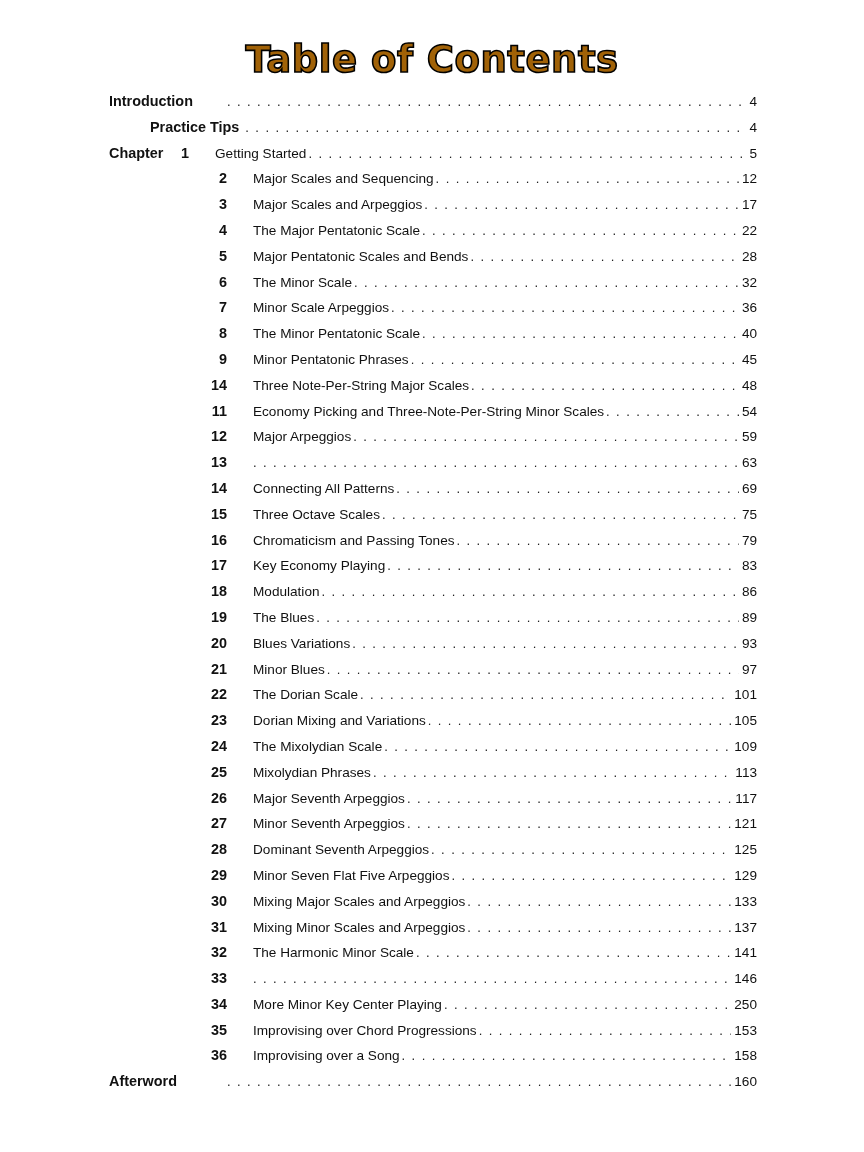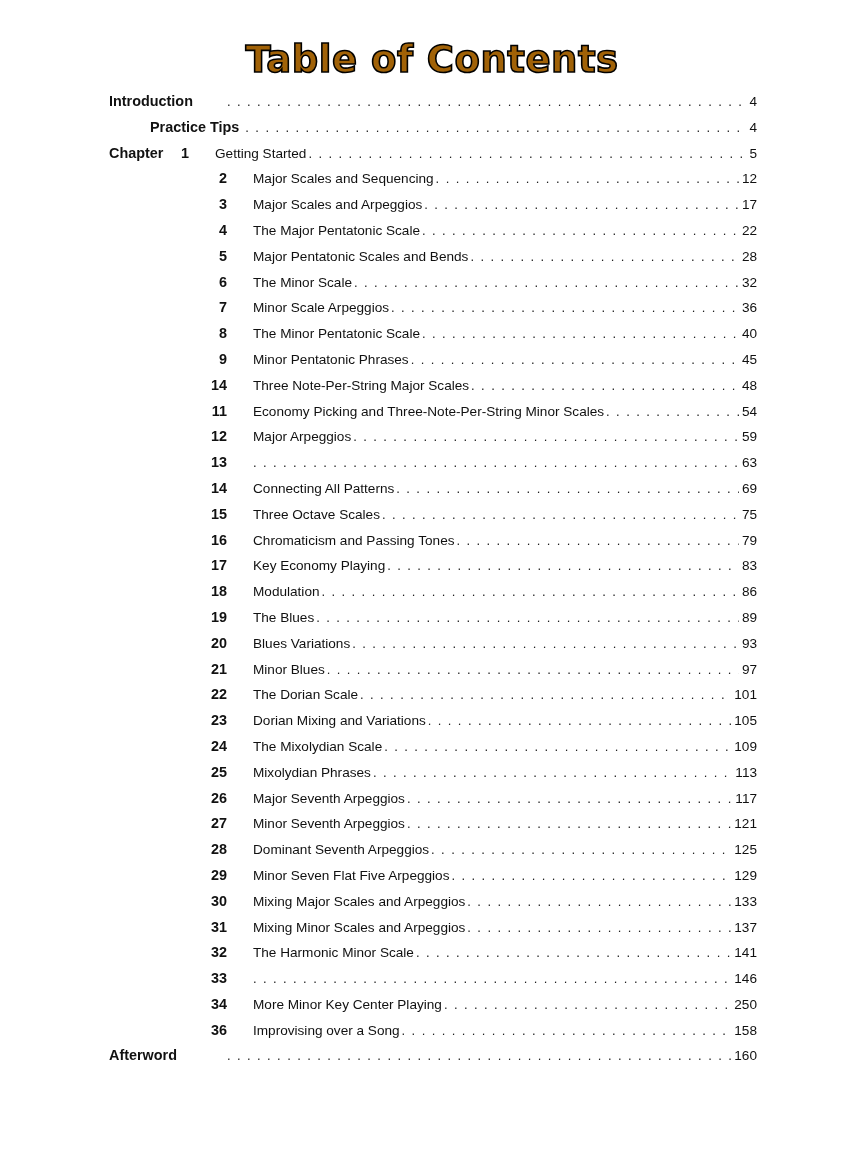--- a/index.html
+++ b/index.html
@@ -371,20 +371,28 @@
       <div class="row">
         <span class="num-spacer"></span>
         <span class="num">34</span>
         <span class="gap"></span>
         <span class="entry-title">More Minor Key Center Playing</span>
         <span class="leader"></span>
         <span class="page">250</span>
       </div>
       <div class="row">
         <span class="num-spacer"></span>
+        <span class="num">35</span>
+        <span class="gap"></span>
+        <span class="entry-title">Improvising over Chord Progressions</span>
+        <span class="leader"></span>
+        <span class="page">153</span>
+      </div>
+      <div class="row">
+        <span class="num-spacer"></span>
         <span class="num">36</span>
         <span class="gap"></span>
         <span class="entry-title">Improvising over a Song</span>
         <span class="leader"></span>
         <span class="page">158</span>
       </div>
     </div>
 
   <div class="row">
     <span class="label-section">Afterword</span>

